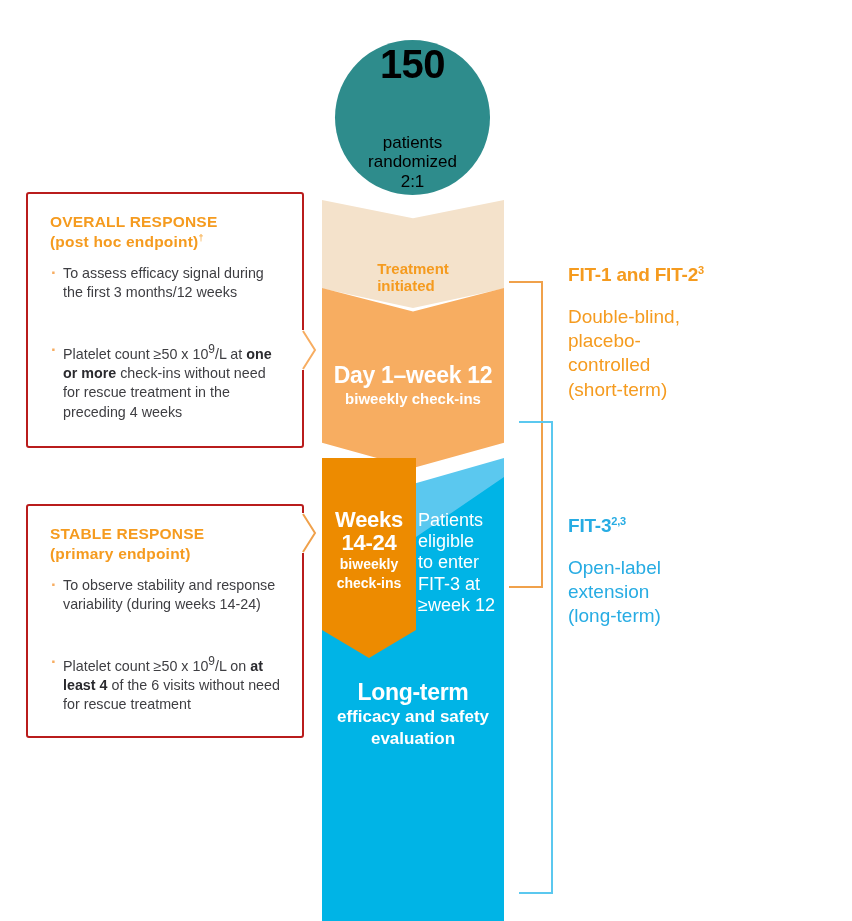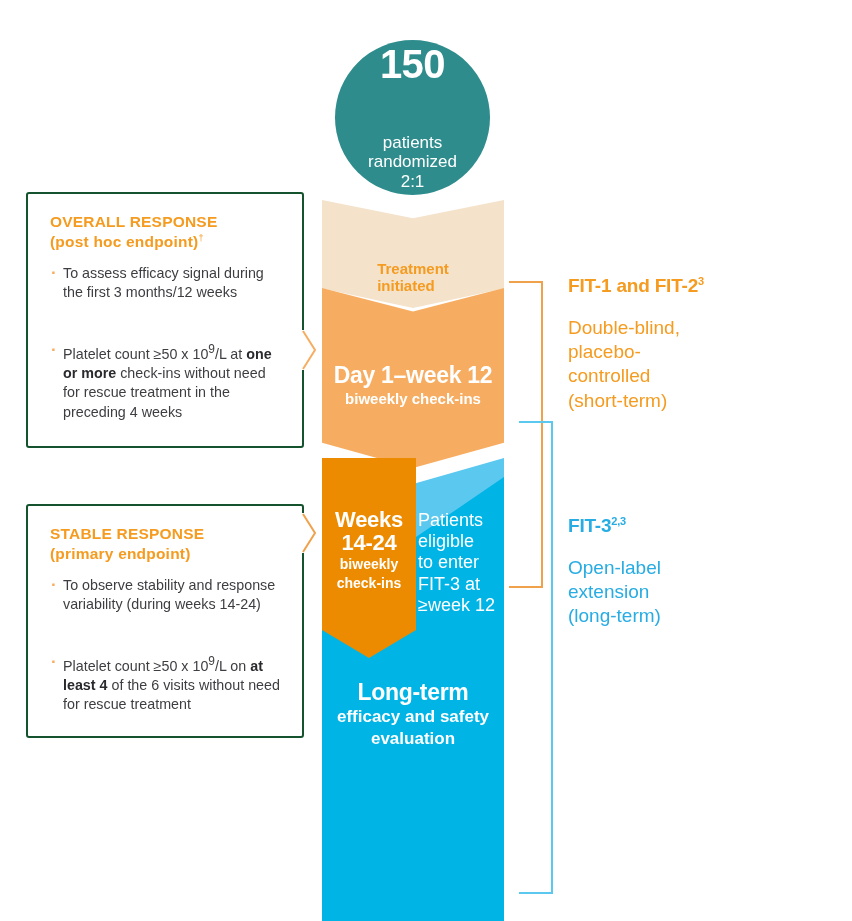--- a/index.html
+++ b/index.html
@@ -32,21 +32,21 @@
     top: 0px;
     width: 155px;
     height: 155px;
     border-radius: 50%;
     background: #2E8C8C;
     margin-left: 13px;
     display: flex;
     flex-direction: column;
     align-items: center;
     justify-content: center;
-    color: #ffffff;
+    color: #000000;
     text-align: center;
     z-index: 5;
     gap: 47px;
   }
   #randomized-circle .big-num {
     font-size: 40px;
     font-weight: bold;
     line-height: 1.0;
     letter-spacing: -0.5px;
   }
@@ -195,21 +195,21 @@
     font-weight: bold;
     line-height: 1.15;
     margin-top: 2px;
   }
 
   
   .info-box {
     position: absolute;
     box-sizing: border-box;
     background: #ffffff;
-    border: 2px solid #14532d;
+    border: 2px solid #b91c1c;
     border-radius: 3px;
     padding: 18px 20px 14px 22px;
   }
   #box-overall { left: 26px; top: 192px;  width: 278px; height: 256px; }
   #box-stable  { left: 26px; top: 504px;  width: 278px; height: 234px; }
 
   .box-title {
     color: #F59B1F;
     font-weight: bold;
     font-size: 15.5px;
@@ -281,21 +281,21 @@
     height: 473px;
     border: 2px solid #5BC8EF;
     border-left: none;
   }
 
   
   .right-label {
     position: absolute;
     width: 250px;
   }
-  #label-fit12 { left: 568px; top: 275px; color: #F59B1F; }
+  #label-fit12 { left: 568px; top: 264px; color: #F59B1F; }
   #label-fit3  { left: 568px; top: 515px; color: #27ACE3; }
   .right-label .head {
     font-weight: bold;
     font-size: 19px;
     line-height: 1.2;
     letter-spacing: -0.2px;
   }
   .right-label .head sup { font-size: 11px; }
   .right-label .body {
     font-size: 19px;

